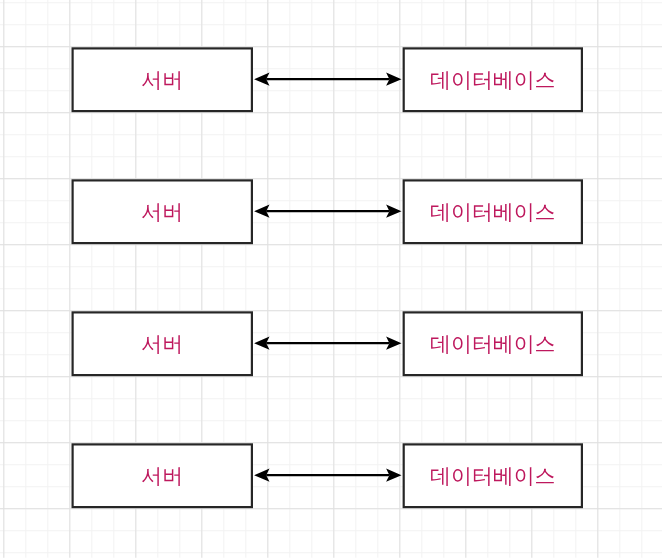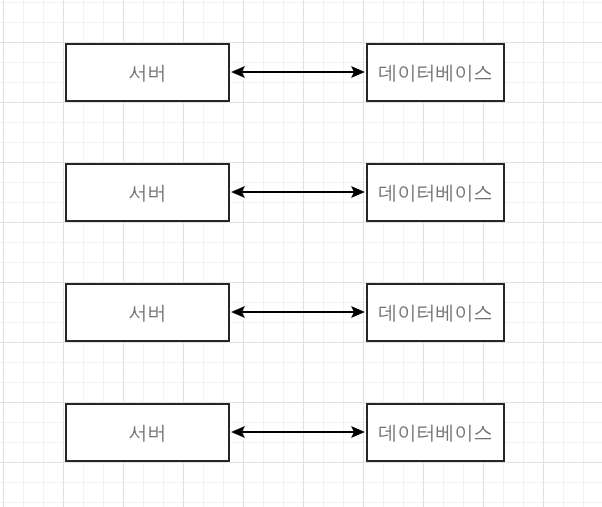--- a/index.html
+++ b/index.html
@@ -30,25 +30,25 @@
     height: 59px;
     background: #ffffff;
     border: 2px solid #262626;
     box-sizing: border-box;
     display: flex;
     align-items: center;
     justify-content: center;
   }
   .node .label {
     font-size: 19px;
-    color: #737373;
+    color: #be185d;
     white-space: nowrap;
   }
   .server   { left: 65px;  width: 165px; }
-  .database { left: 366px; width: 139px; }
+  .database { left: 366px; width: 164px; }
   .row1 .node { top: 43px; }
   .row2 .node { top: 163px; }
   .row3 .node { top: 283px; }
   .row4 .node { top: 403px; }
   .arrow {
     position: absolute;
     left: 230px;
     width: 136px;
     height: 18px;
     display: block;

